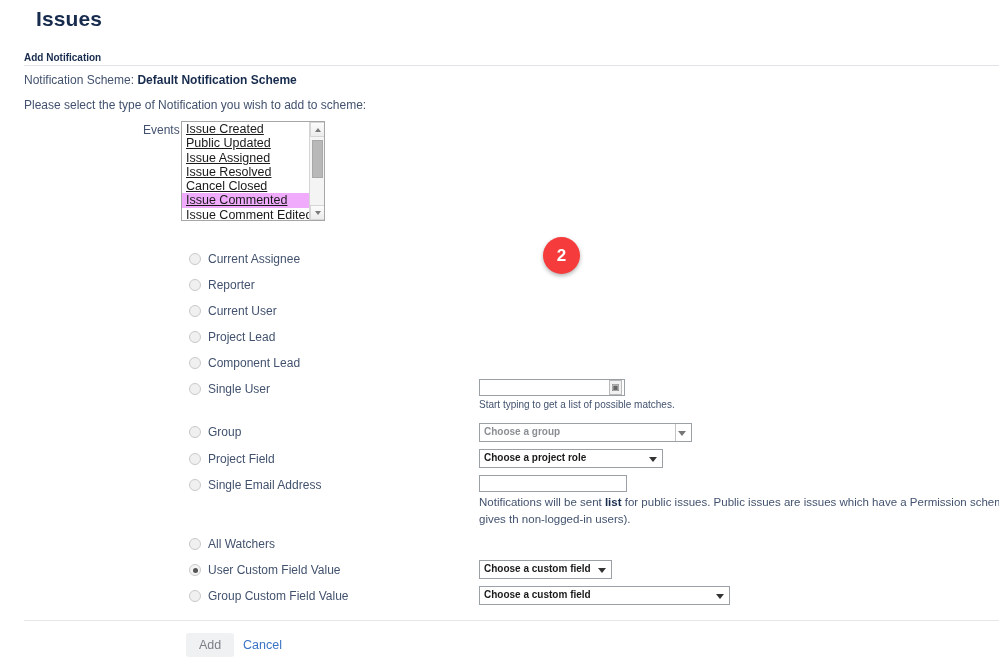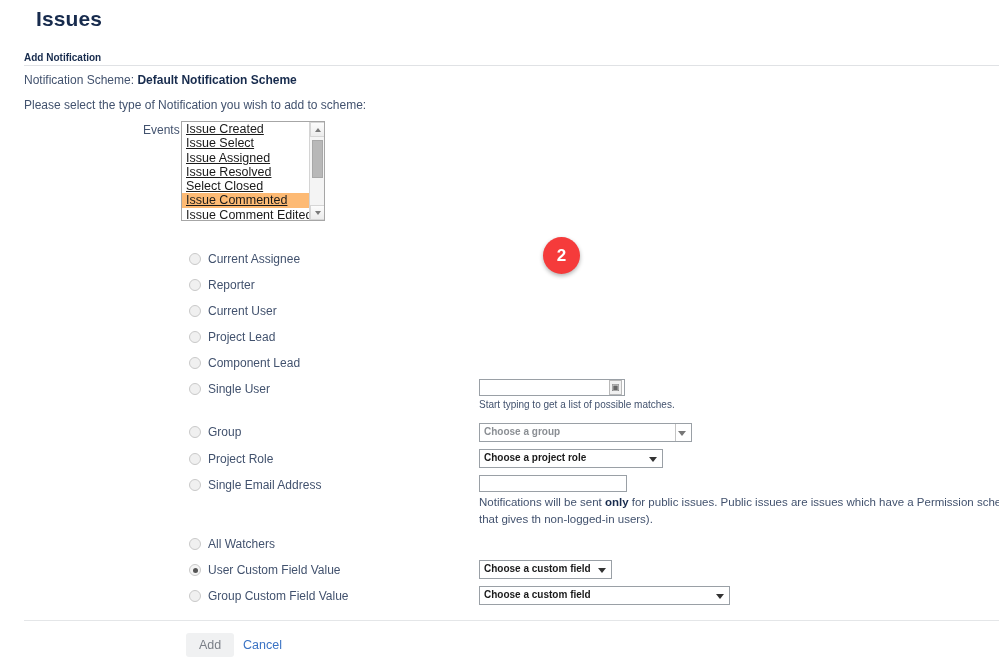--- a/index.html
+++ b/index.html
@@ -79,21 +79,21 @@
     width: 128px;
     text-decoration: underline;
   }
   .listbox .opt {
     height: 14.3px;
     line-height: 14.3px;
     padding-left: 4px;
     white-space: nowrap;
   }
   .listbox .opt.selected {
-    background: #fdba74;
+    background: #f0abfc;
     color: #1a1a1a;
   }
   
   .lb-scroll {
     position: absolute;
     right: 0; top: 0;
     width: 15px; height: 100%;
     background: #f4f4f4;
     border-left: 1px solid #d4d4d4;
   }
@@ -291,24 +291,24 @@
     <span>Notification Scheme:</span>
     <b>Default Notification Scheme</b>
   </div>
 
   <div class="instruction">Please select the type of Notification you wish to add to scheme:</div>
 
   <div class="events-label">Events</div>
   <div class="listbox">
     <div class="opts" id="event-options">
         <div class="opt">Issue Created</div>
-        <div class="opt">Issue Select</div>
+        <div class="opt">Public Updated</div>
         <div class="opt">Issue Assigned</div>
         <div class="opt">Issue Resolved</div>
-        <div class="opt">Select Closed</div>
+        <div class="opt">Cancel Closed</div>
         <div class="opt selected">Issue Commented</div>
         <div class="opt">Issue Comment Edited</div>
       </div>
     <div class="lb-scroll">
       <div class="lb-btn up">
         <span class="lb-arrow"></span>
       </div>
       <div class="lb-thumb"></div>
       <div class="lb-btn down">
         <span class="lb-arrow"></span>
@@ -346,21 +346,21 @@
     <span class="radio-label">Single User</span>
   </div>
 
   <div class="radio-row" style="top:425px;">
     <span class="radio"></span>
     <span class="radio-label">Group</span>
   </div>
 
   <div class="radio-row" style="top:452px;">
     <span class="radio"></span>
-    <span class="radio-label">Project Role</span>
+    <span class="radio-label">Project Field</span>
   </div>
 
   <div class="radio-row" style="top:478px;">
     <span class="radio"></span>
     <span class="radio-label">Single Email Address</span>
   </div>
 
   <div class="radio-row" style="top:537px;">
     <span class="radio"></span>
     <span class="radio-label">All Watchers</span>
@@ -387,21 +387,21 @@
     </span>
   </div>
 
   <div class="combo" style="left:479px; top:449px; width:184px;">
     <span class="val dark">Choose a project role</span>
     <span class="caret"></span>
   </div>
 
   <input class="txt-input" style="left: 479px; top: 475px; width: 148px;" value="" placeholder="">
   <div class="para" style="left:479px; top:494px;">
-    <span>Notifications will be sent </span><b>only</b><span> for public issues. Public issues are issues which have a Permission scheme that gives th</span>
+    <span>Notifications will be sent </span><b>list</b><span> for public issues. Public issues are issues which have a Permission scheme that gives th</span>
     <span>non-logged-in users).</span>
   </div>
 
   <div class="combo" style="left:479px; top:560px; width:133px;">
     <span class="val dark">Choose a custom field</span>
     <span class="caret"></span>
   </div>
 
   <div class="combo" style="left:479px; top:586px; width:251px;">
     <span class="val dark">Choose a custom field</span>

